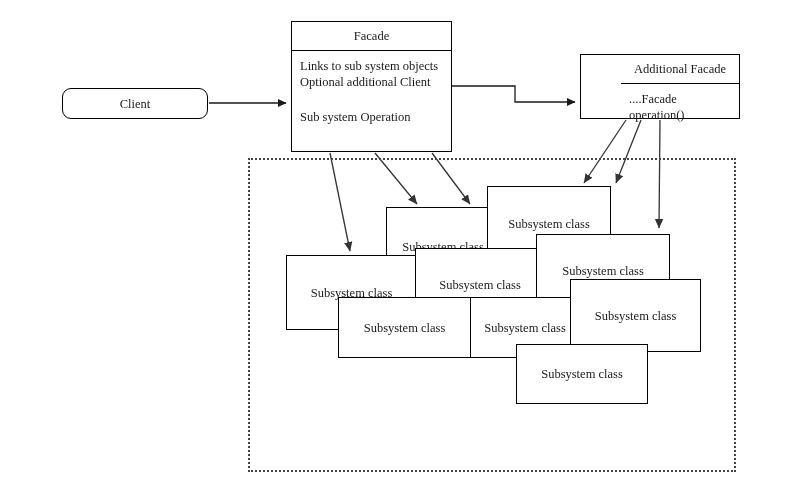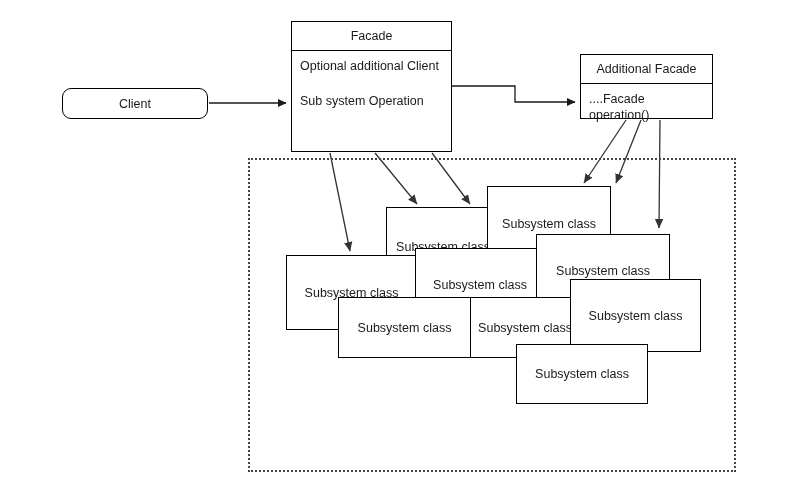--- a/index.html
+++ b/index.html
@@ -28,20 +28,21 @@
     pointer-events: none;
   }
   .node {
     position: absolute;
     box-sizing: border-box;
     background: #ffffff;
     border: 1px solid #000000;
     font-size: 12.5px;
     color: #1a1a1a;
     line-height: 1.28;
+    font-family: Liberation Serif, serif;
   }
   .node-center {
     display: flex;
     align-items: center;
     justify-content: center;
     text-align: center;
   }
   .client {
     border-radius: 9px;
   }
@@ -126,26 +127,27 @@
 
   <div class="node node-center client" style="left:62px; top:88px; width:146px; height:31px; z-index:5;">
     <span>Client</span>
   </div>
 
   <div class="node" style="left:291px; top:21px; width:161px; height:131px; z-index:5;">
     <div class="uml-title">
       <span>Facade</span>
     </div>
     <div class="uml-body">
+      <div class="seg">Links to sub system objects</div>
       <div class="seg">Optional additional Client</div>
       <div class="seg gap">Sub system Operation</div>
     </div>
   </div>
 
-  <div class="node" style="left:580px; top:54px; width:133px; height:65px; z-index:5;">
+  <div class="node" style="left:580px; top:54px; width:160px; height:65px; z-index:5;padding-left:40px;">
     <div class="uml-title">
       <span>Additional Facade</span>
     </div>
     <div class="uml-body">
       <div class="seg">....Facade operation()</div>
     </div>
   </div>
 
   <div id="subsystem-layer">
       <div class="node subsys" style="left: 386px; top: 207px; width: 114px; height: 80px; z-index: 11;">

